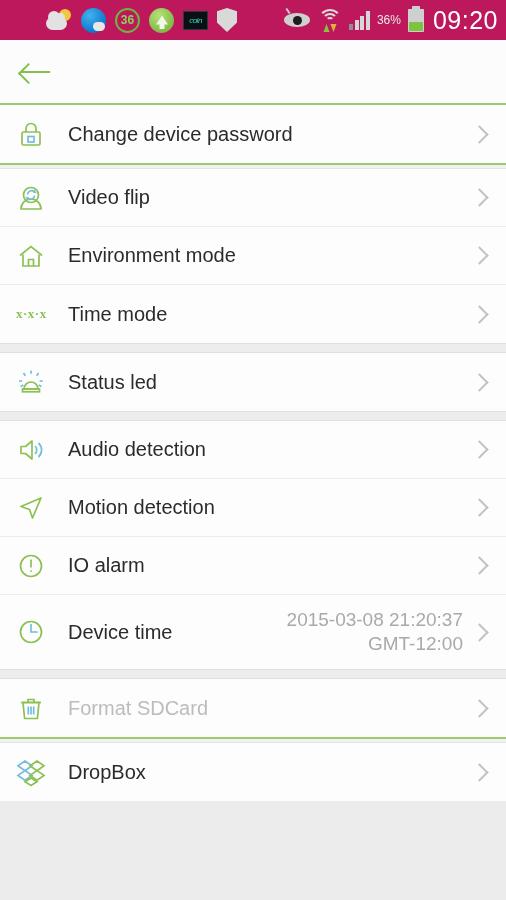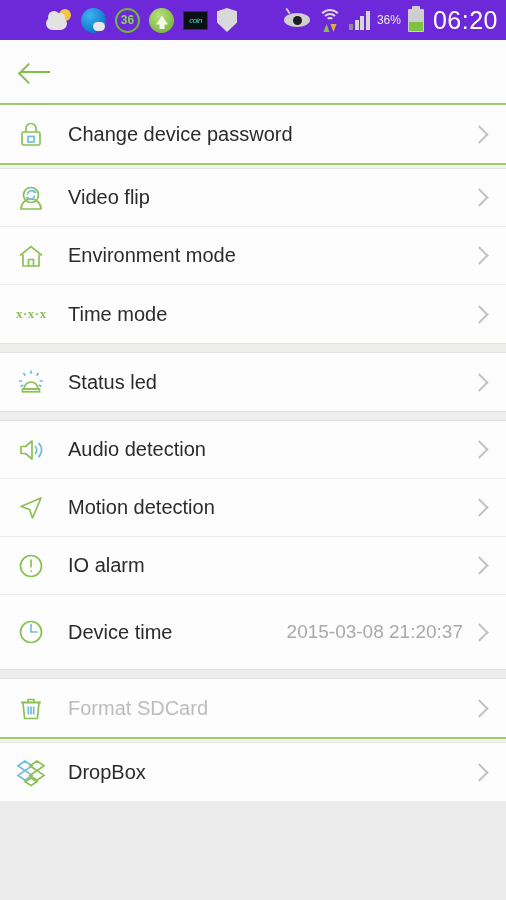--- a/index.html
+++ b/index.html
@@ -6,21 +6,21 @@
   html, body {
     width: 506px; height: 900px;
     background: #e9e9e9;
     font-family: "Liberation Sans", sans-serif;
     overflow: hidden;
   }
   .phone { width: 506px; height: 900px; position: relative; background: #ececec; }
 
   
   .statusbar {
-    height: 40px; background: #6d28d9; display: flex; align-items: center;
+    height: 40px; background: #be185d; display: flex; align-items: center;
     padding: 0 8px 0 10px; color: #fff; position: relative;
   }
   .sb-left { display: flex; align-items: center; gap: 9px; flex: 0 0 auto; }
   .sb-right { display: flex; align-items: center; gap: 7px; margin-left: auto; }
   .sb-ico { width: 26px; height: 26px; position: relative; display: block; }
 
   .ico-tag { width: 26px; height: 19px; background: #efefef; position: relative;
              clip-path: polygon(0% 50%, 22% 0%, 100% 0%, 100% 100%, 22% 100%); }
   .ico-tag::before, .ico-tag::after { content:""; position:absolute; background:#1d1d1d; }
   .ico-tag::before { width: 11px; height: 3px; left: 9px; top: 8px; }
@@ -179,21 +179,21 @@
       <span class="ico-signal">
         <i></i>
           <i></i>
           <i></i>
           <i></i>
       </span>
       <span class="batt-pct">36%</span>
       <span class="ico-batt">
           <span class="fill"></span>
         </span>
-      <span class="clock">06:20</span>
+      <span class="clock">09:20</span>
     </div>
   </div>
 
   <div class="header">
     <div class="back-btn">
       <span class="back-arrow"></span>
     </div>
   </div>
 
   <div class="list" id="settings-list">
@@ -303,20 +303,21 @@
         <div class="row tall">
           <div class="row-icon">
             <svg width="30" height="30" viewBox="0 0 30 30">
               <circle class="g" cx="15" cy="15" r="10.5"></circle>
               <path class="b" d="M15 7.5 V15 h6" stroke-width="2" stroke-linecap="round"></path>
             </svg>
           </div>
           <div class="row-label">Device time</div>
           <div class="row-value">
             <div>2015-03-08 21:20:37</div>
+            <div>GMT-12:00</div>
           </div>
           <div class="chev"></div>
         </div>
       </div>
       <div class="gap-plain"></div>
       <div class="group">
         <div class="row">
           <div class="row-icon">
             <svg width="30" height="30" viewBox="0 0 30 30">
               <path class="g" d="M7 9.5 h16 l-1.6 16 h-12.8 z"></path>

